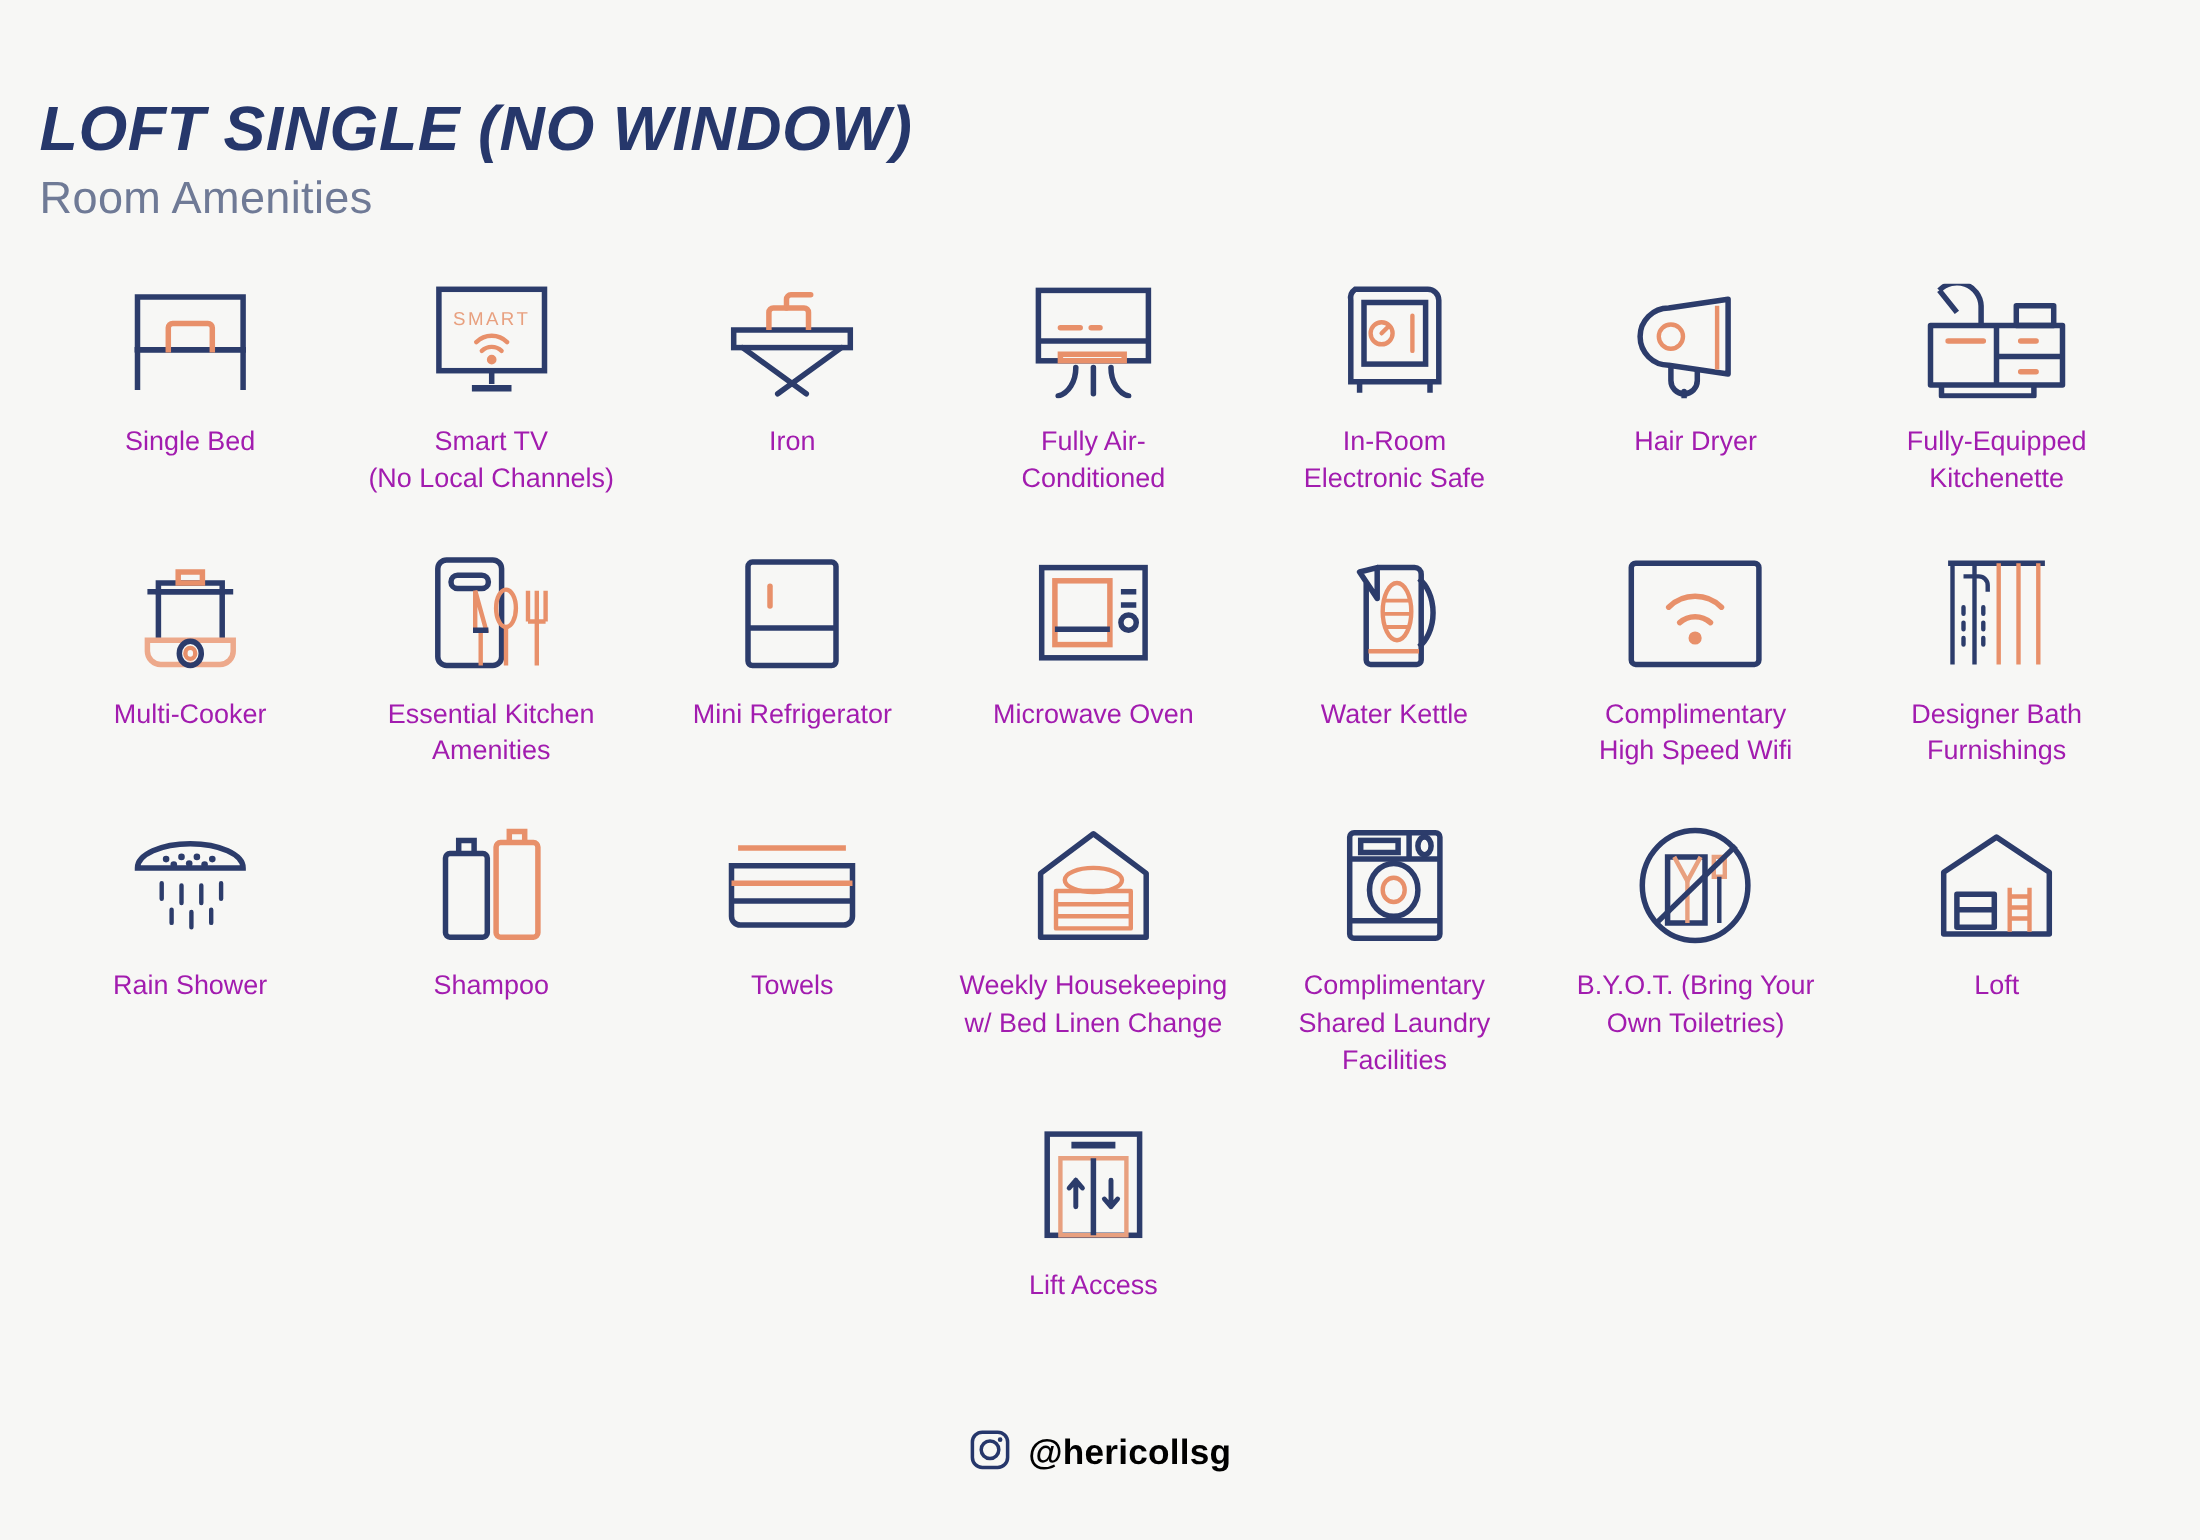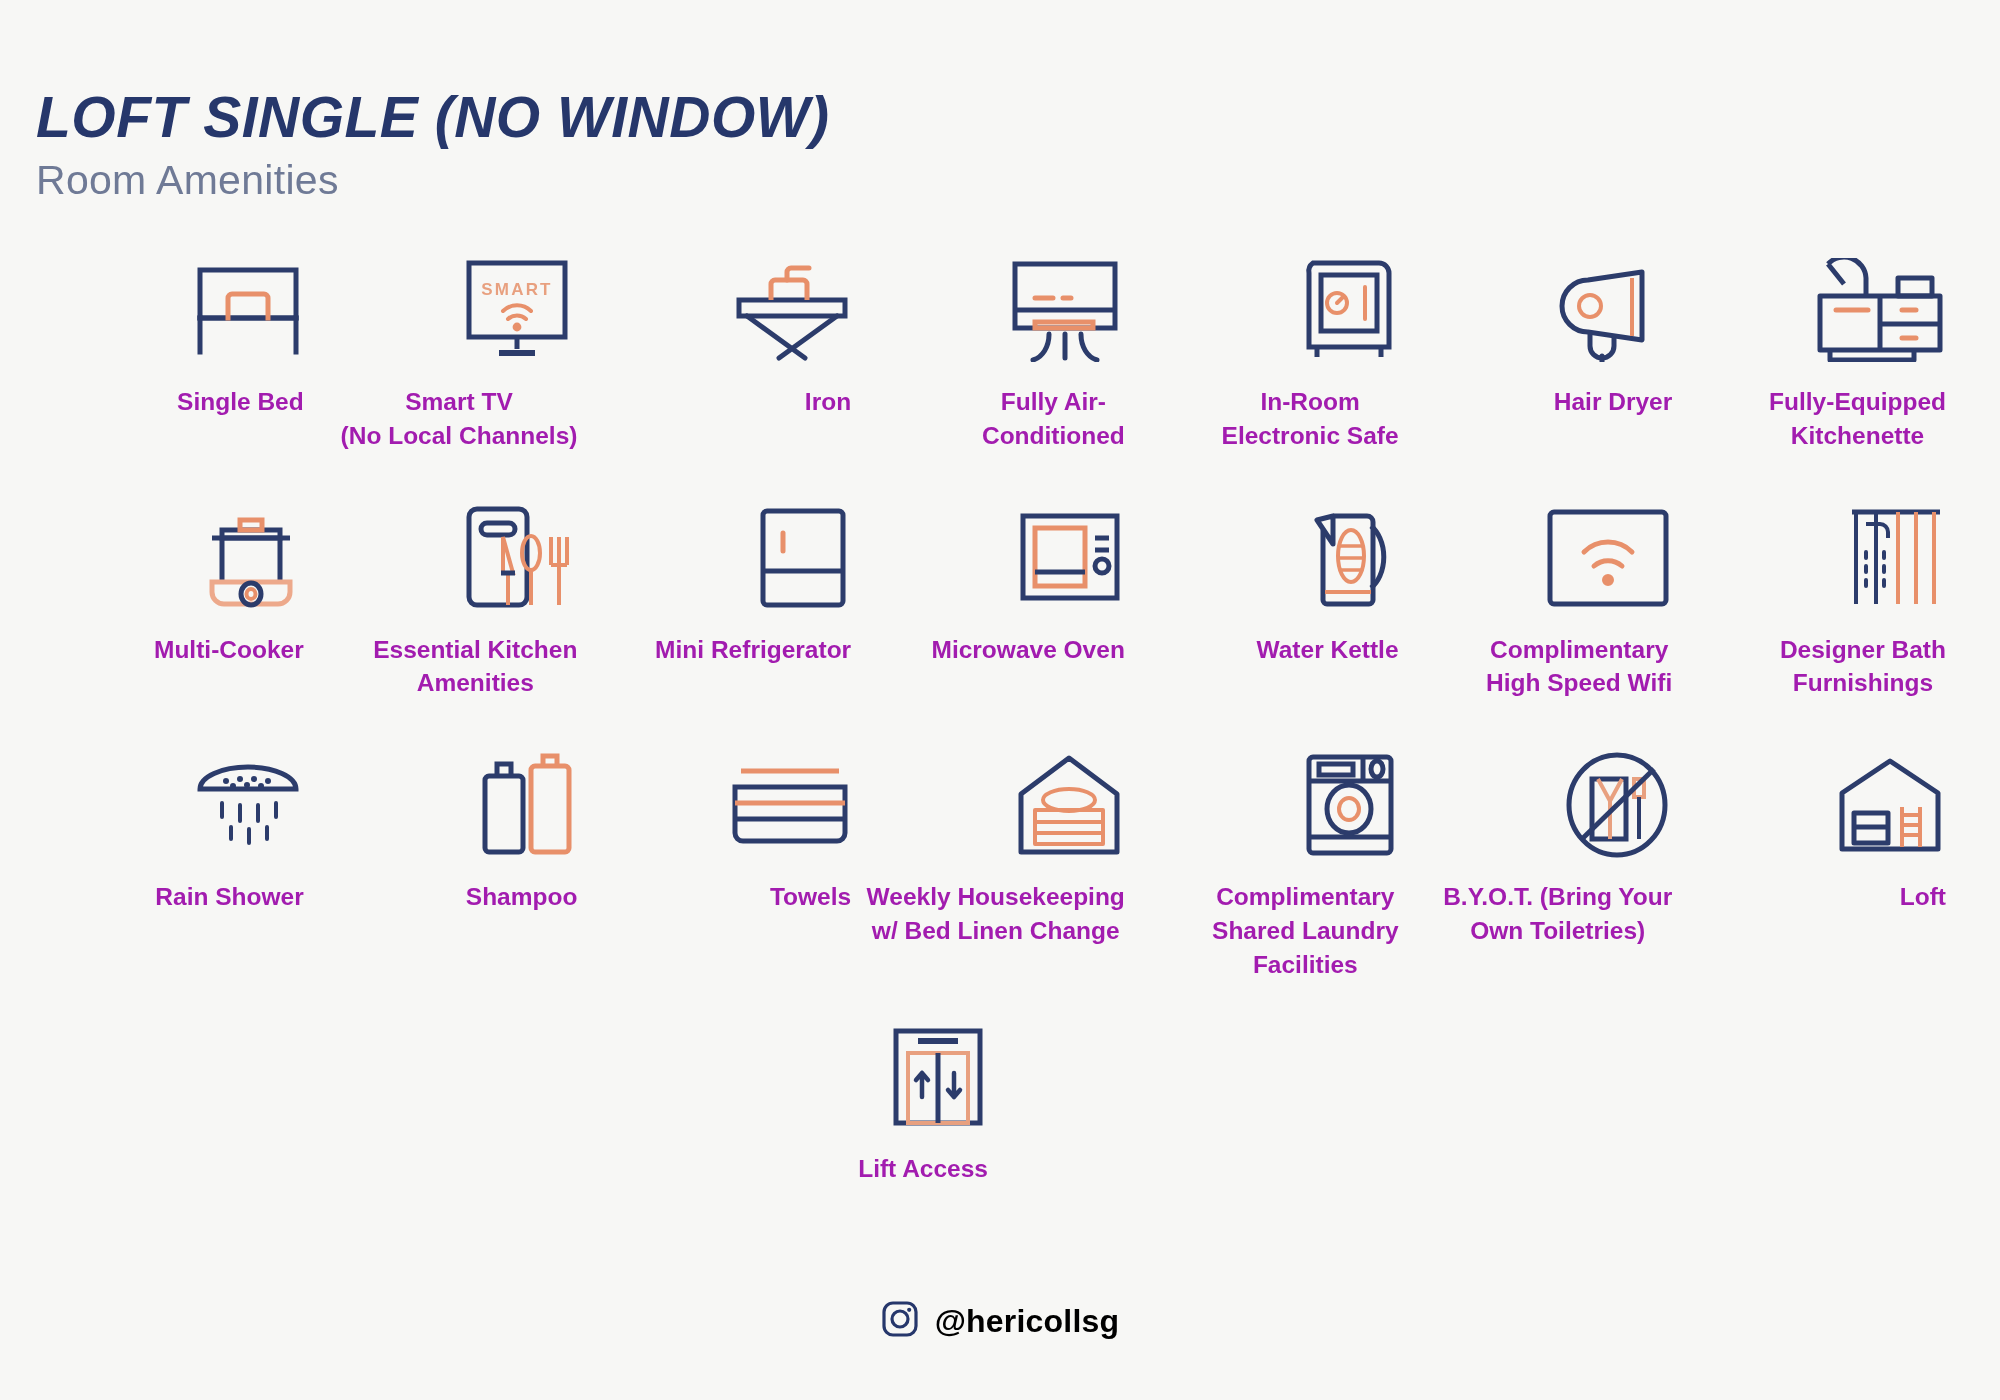--- a/index.html
+++ b/index.html
@@ -43,24 +43,23 @@
   .grid {
     margin-top: 46px;
     display: grid;
     grid-template-columns: repeat(7, 1fr);
     column-gap: 0px;
     row-gap: 6px;
   }
   .cell {
     display: flex;
     flex-direction: column;
-    align-items: flex-end;
+    align-items: center;
     padding: 0 6px;
     box-sizing: border-box;
-    font-weight: bold;
   }
   .icon-wrap {
     height: 118px;
     display: flex;
     align-items: center;
     justify-content: center;
   }
   .icon-wrap svg {
     display: block;
   }
@@ -70,21 +69,21 @@
     font-size: 24.5px;
     line-height: 1.38;
     color: #a21caf;
     font-family: "Liberation Sans", sans-serif;
     white-space: pre-line;
     max-width: 270px;
   }
   .row4 {
     margin-top: 36px;
     display: grid;
-    grid-template-columns: repeat(6, 1fr);
+    grid-template-columns: repeat(5, 1fr);
   }
   .row4 .spacer { }
 
   .footer {
     position: absolute;
     left: 0;
     right: 0;
     bottom: 58px;
     display: flex;
     align-items: center;

